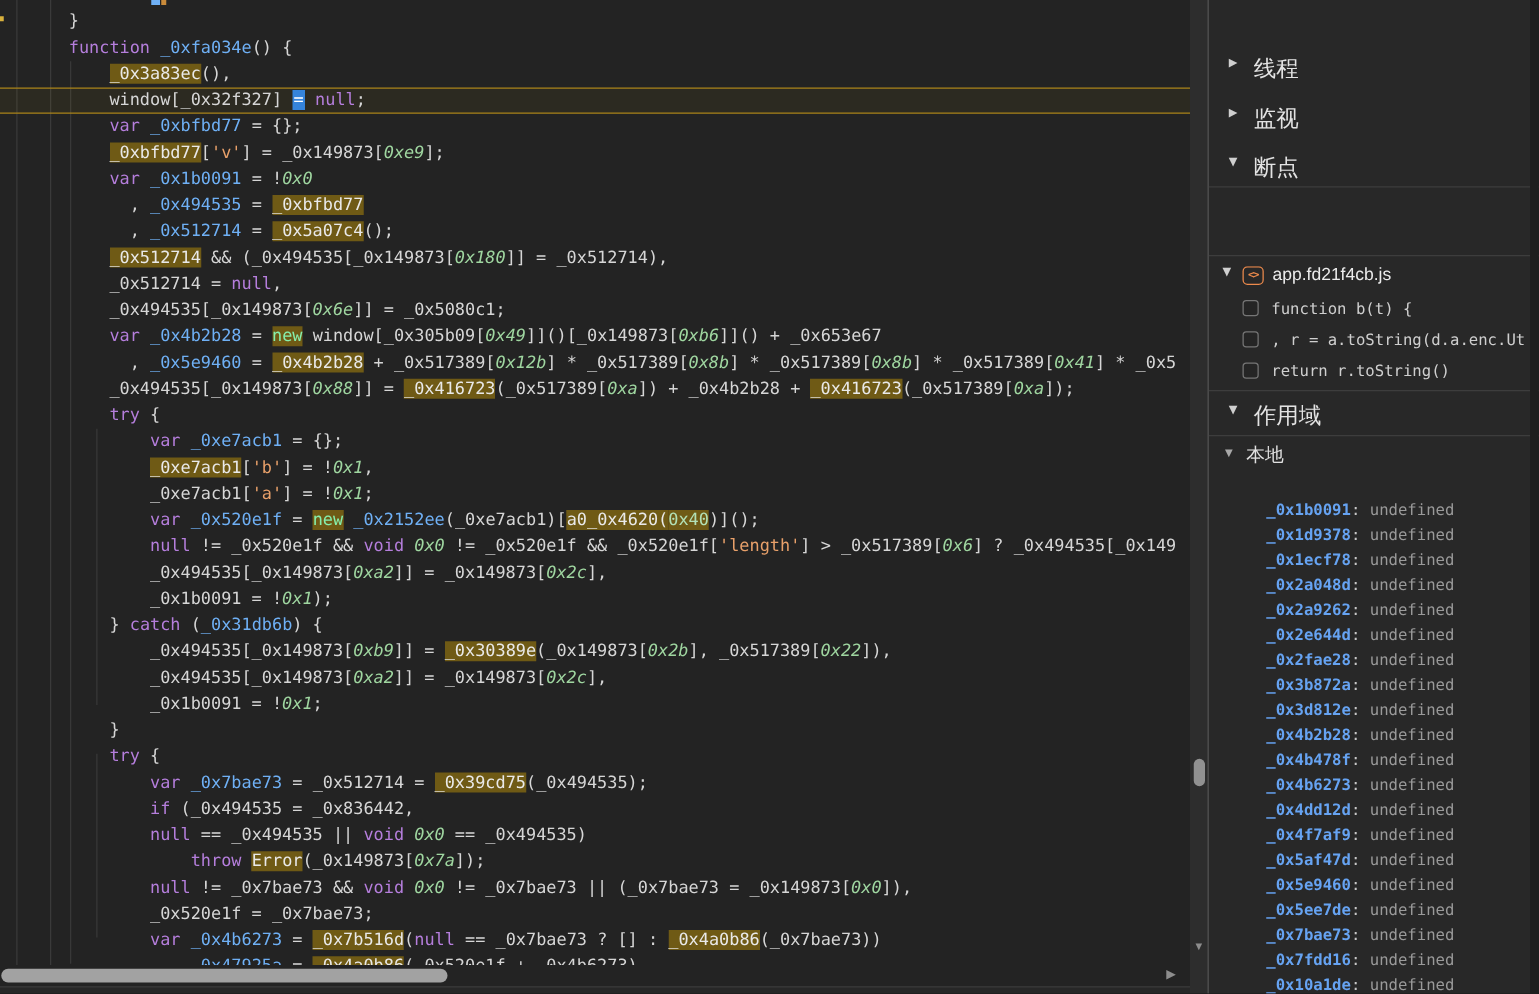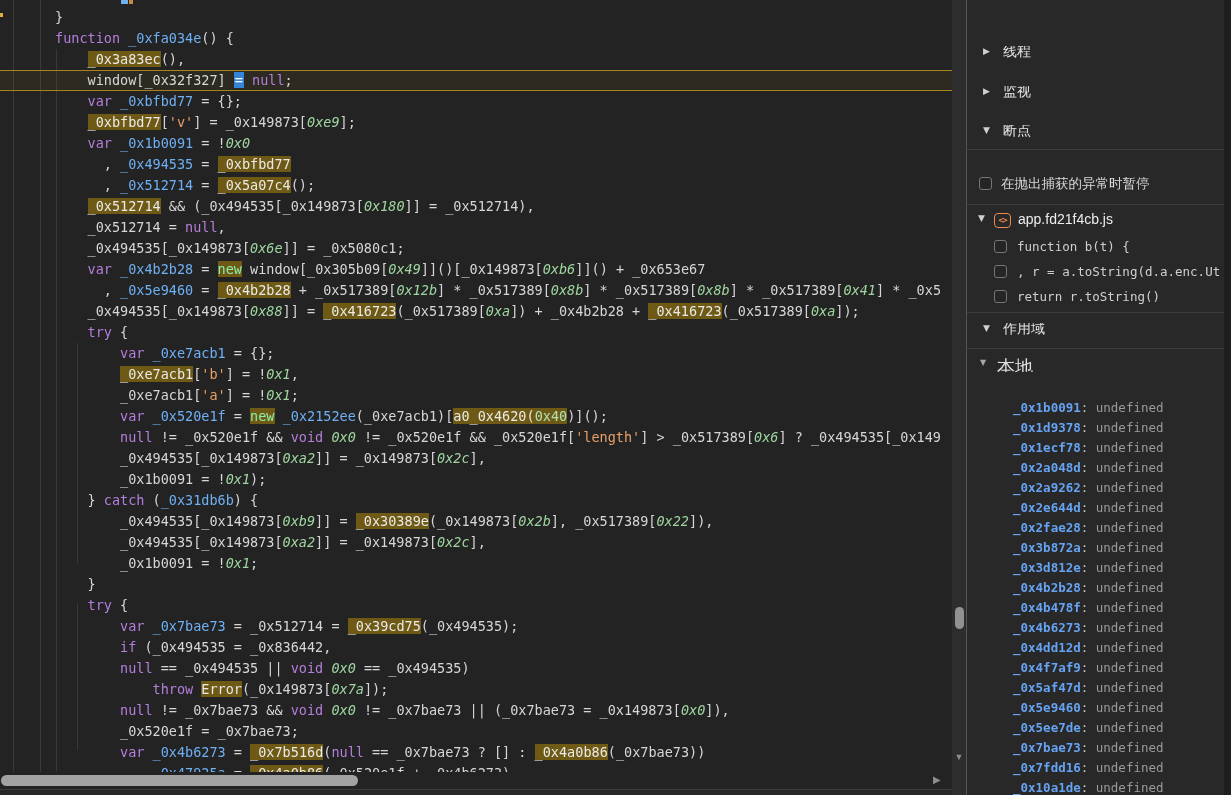--- a/index.html
+++ b/index.html
@@ -48,21 +48,21 @@
   
   .sidebar {
     position:absolute; left:966px; top:0; width:265px; height:795px;
     background:#282828; border-left:1px solid #565656; overflow:hidden;
   }
   .sb-scroll-track { position:absolute; right:0; top:0; width:7px; height:795px; background:#1e1e1e; }
   .sb-row { position:absolute; left:0; width:100%; white-space:nowrap; overflow:hidden; }
   .sb-divider { position:absolute; left:0; width:100%; height:1px; background:#3d3d3d; }
   .tri { display:inline-block; color:#cfcfcf; font-size:9px; font-family:"DejaVu Sans",sans-serif; }
   .tri.small { color:#a8a8a8; font-size:8px; }
-  .section-label { font-size:14px; color:#e3e3e3; }
+  .section-label { font-size:18px; color:#e3e3e3; }
   .sec-tri { position:absolute; left:16px; }
   .sec-label { position:absolute; left:36px; top:-3px; }
   .checkbox {
     position:absolute; width:13px; height:13px; border:1.3px solid #767676;
     border-radius:3px; background:#252525;
   }
   .cb-label { position:absolute; left:34px; top:-2px; font-size:13.5px; color:#d9d9d9; }
   .file-icon {
     position:absolute; left:27px; top:0; width:17px; height:15px;
     border:1.5px solid #ed8a4c; border-radius:4px; color:#ed8a4c;
@@ -126,24 +126,20 @@
       <span class="section-label sec-label">监视</span>
     </div>
 
     <div class="sb-row" style="top:125px; height:18px;">
       <span class="tri sec-tri">▼</span>
       <span class="section-label sec-label">断点</span>
     </div>
 
     <div class="sb-divider" style="top:149px;"></div>
 
-    <div class="sb-row" style="top:177px; height:20px;">
-      <span class="checkbox" style="left:12px; top:0;"></span>
-      <span class="cb-label">在抛出捕获的异常时暂停</span>
-    </div>
 
     <div class="sb-divider" style="top:204px;"></div>
 
     <div class="sb-row" style="top:213px; height:18px;">
       <span class="tri" style="position:absolute; left:11px;">▼</span>
       <span class="file-icon">&lt;&gt;</span>
       <span class="file-label">app.fd21f4cb.js</span>
     </div>
 
     <div id="bp-entries">
@@ -165,21 +161,21 @@
 
     <div class="sb-row" style="top:323px; height:18px;">
       <span class="tri sec-tri">▼</span>
       <span class="section-label sec-label">作用域</span>
     </div>
 
     <div class="sb-divider" style="top:348px;"></div>
 
     <div class="sb-row" style="top:356px; height:16px;">
       <span class="tri small" style="position:absolute; left:13px; top:2px;">▼</span>
-      <span style="position:absolute; left:30px; top:-1px; font-size:18px; color:#e0e0e0;">本地</span>
+      <span style="position:absolute; left:30px; top:-1px; font-size:15px; color:#e0e0e0;">本地</span>
     </div>
 
 
     <div id="scope-vars">
         <div class="sb-row scope-row" style="top: 400px; height: 18px;"><span class="scope-name">_0x1b0091</span><span class="scope-colon">:&nbsp;</span><span class="scope-value">undefined</span></div>
         <div class="sb-row scope-row" style="top: 420px; height: 18px;"><span class="scope-name">_0x1d9378</span><span class="scope-colon">:&nbsp;</span><span class="scope-value">undefined</span></div>
         <div class="sb-row scope-row" style="top: 440px; height: 18px;"><span class="scope-name">_0x1ecf78</span><span class="scope-colon">:&nbsp;</span><span class="scope-value">undefined</span></div>
         <div class="sb-row scope-row" style="top: 460px; height: 18px;"><span class="scope-name">_0x2a048d</span><span class="scope-colon">:&nbsp;</span><span class="scope-value">undefined</span></div>
         <div class="sb-row scope-row" style="top: 480px; height: 18px;"><span class="scope-name">_0x2a9262</span><span class="scope-colon">:&nbsp;</span><span class="scope-value">undefined</span></div>
         <div class="sb-row scope-row" style="top: 500px; height: 18px;"><span class="scope-name">_0x2e644d</span><span class="scope-colon">:&nbsp;</span><span class="scope-value">undefined</span></div>

